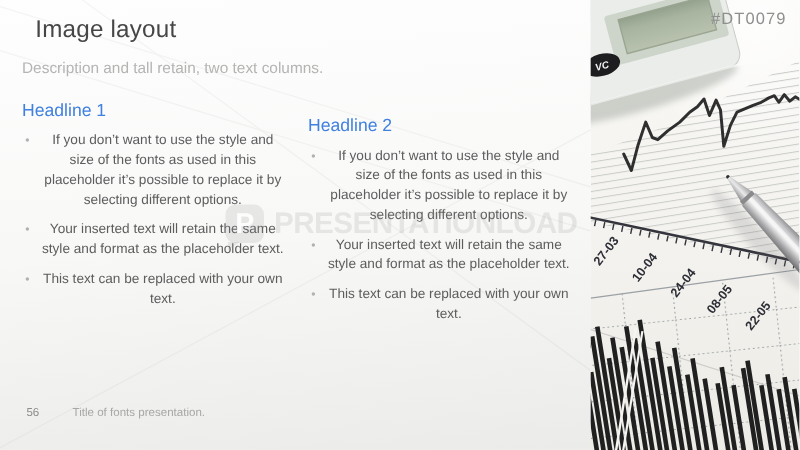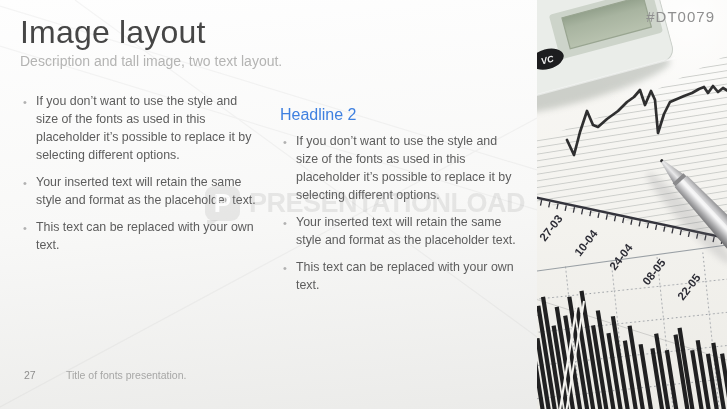--- a/index.html
+++ b/index.html
@@ -3,34 +3,34 @@
 <meta charset="utf-8">
 <style>
   html,body{margin:0;padding:0;background:#ffffff;}
   .slide{
     position:relative; width:727px; height:409px; overflow:hidden;
     background:linear-gradient(175deg,#fefefe 0%,#f8f8f7 50%,#eaeae8 100%);
     font-family:"Liberation Sans",sans-serif;
   }
   .diag-lines{position:absolute;left:0;top:0;pointer-events:none;}
   .slide-title{
-    position:absolute; left:20px; top:14px; margin:0;
-    font-size:32px; font-weight:400; color:#464646; letter-spacing:.2px;
+    position:absolute; left:32px; top:14px; margin:0;
+    font-size:22px; font-weight:400; color:#464646; letter-spacing:.2px;
   }
   .slide-subtitle{
     position:absolute; left:20px; top:53px; margin:0;
     font-size:14px; font-weight:400; color:#b4b4b3;
   }
   .col{position:absolute; width:240px; top:92px;}
   .col-1{left:20px;}
   .col-2{left:280px; top:95px;margin-top:11px;}
   .col h2{
     margin:0 0 8px 0; font-size:16px; font-weight:400; color:#3f80e0;
   }
-  .col ul{margin:0; padding:0 0 0 16px; list-style:none;}
+  .col ul{margin:0; padding:0 0 0 16px; list-style:none;text-align:center;}
   .col li{
     position:relative; font-size:12.4px; line-height:18px; color:#5d5d5d;
     margin:0 0 9px 0;
   }
   .col li::before{
     content:"\2022"; position:absolute; left:-13px; top:1px;
     color:#b1b1b1; font-size:11px;
   }
   .watermark{
     position:absolute; left:205px; top:186px; display:flex; gap:9px;
@@ -70,23 +70,24 @@
   <svg class="diag-lines" width="537" height="409" viewBox="0 0 537 409">
     <g stroke="#8a8a8a" stroke-width="1.2" opacity=".08">
       <line x1="0" y1="6" x2="537" y2="170"></line>
       <line x1="0" y1="46" x2="537" y2="210"></line>
       <line x1="75" y1="0" x2="537" y2="337"></line>
       <line x1="0" y1="407" x2="537" y2="118"></line>
     </g>
   </svg>
 
   <h1 class="slide-title">Image layout</h1>
-  <p class="slide-subtitle">Description and tall image, two text layout.</p>
+  <p class="slide-subtitle">Description and tall retain, two text columns.</p>
 
   <div class="col col-1">
+    <h2>Headline 1</h2>
     <ul>
       <li>If you don’t want to use the style and size of the fonts as used in this placeholder it’s possible to replace it by selecting different options.</li>
       <li>Your inserted text will retain the same style and format as the placeholder text.</li>
       <li>This text can be replaced with your own text.</li>
     </ul>
   </div>
 
   <div class="col col-2">
     <h2>Headline 2</h2>
     <ul>
@@ -96,21 +97,21 @@
     </ul>
   </div>
 
   <div class="watermark">
     <div class="wm-logo">
       <span class="wm-p">P</span>
     </div>
     <div class="wm-text">PRESENTATIONLOAD</div>
   </div>
 
-  <span class="footer-page">27</span>
+  <span class="footer-page">56</span>
   <span class="footer-title">Title of fonts presentation.</span>
 
   <div class="photo">
     <svg width="190" height="409" viewBox="0 0 190 409">
       <defs>
         <linearGradient id="paperG" x1="0" y1="0" x2="0" y2="1">
           <stop offset="0" stop-color="#f9f8f5"></stop>
           <stop offset=".5" stop-color="#f4f3ef"></stop>
           <stop offset="1" stop-color="#ecebe6"></stop>
         </linearGradient>

